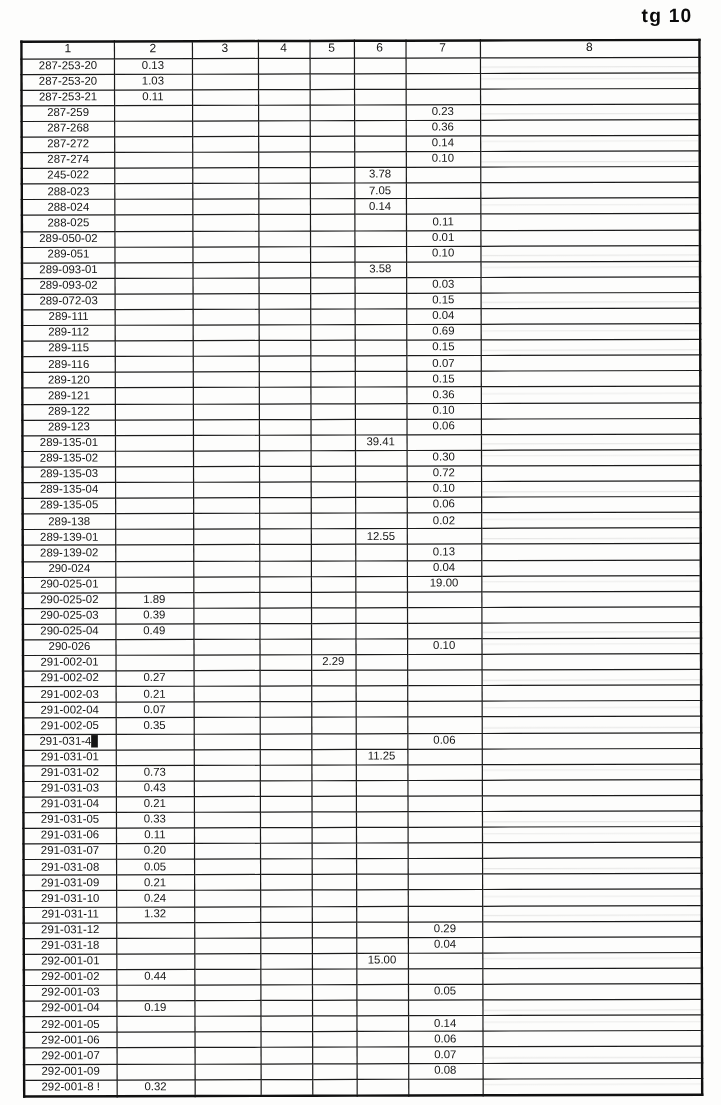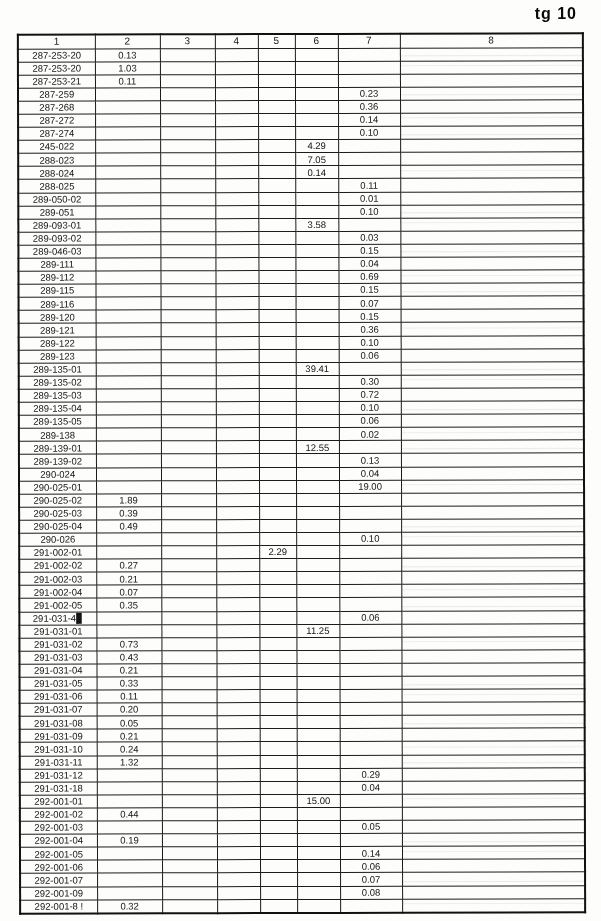--- a/index.html
+++ b/index.html
@@ -175,21 +175,21 @@
           <td></td>
           <td>0.10</td>
           <td></td>
         </tr>
         <tr>
           <td>245-022</td>
           <td></td>
           <td></td>
           <td></td>
           <td></td>
-          <td>4.29</td>
+          <td>3.78</td>
           <td></td>
           <td></td>
         </tr>
         <tr>
           <td>288-023</td>
           <td></td>
           <td></td>
           <td></td>
           <td></td>
           <td>7.05</td>
@@ -250,21 +250,21 @@
           <td>289-093-02</td>
           <td></td>
           <td></td>
           <td></td>
           <td></td>
           <td></td>
           <td>0.03</td>
           <td></td>
         </tr>
         <tr>
-          <td>289-046-03</td>
+          <td>289-072-03</td>
           <td></td>
           <td></td>
           <td></td>
           <td></td>
           <td></td>
           <td>0.15</td>
           <td></td>
         </tr>
         <tr>
           <td>289-111</td>

